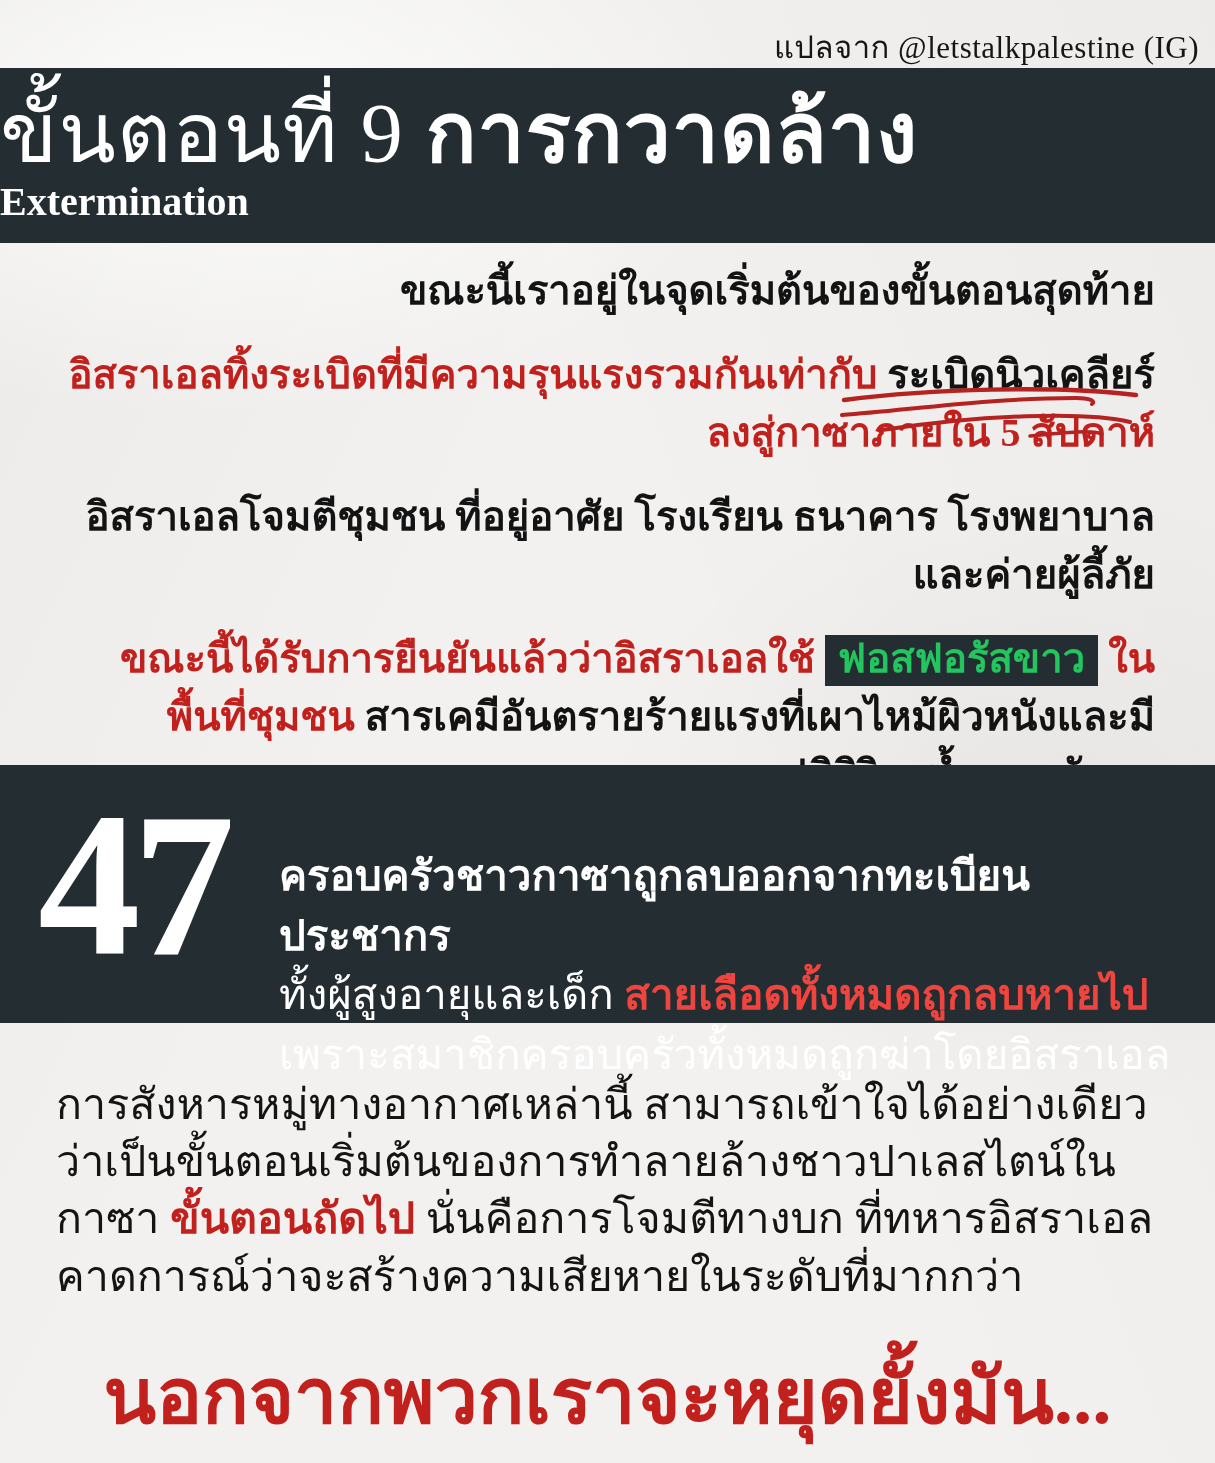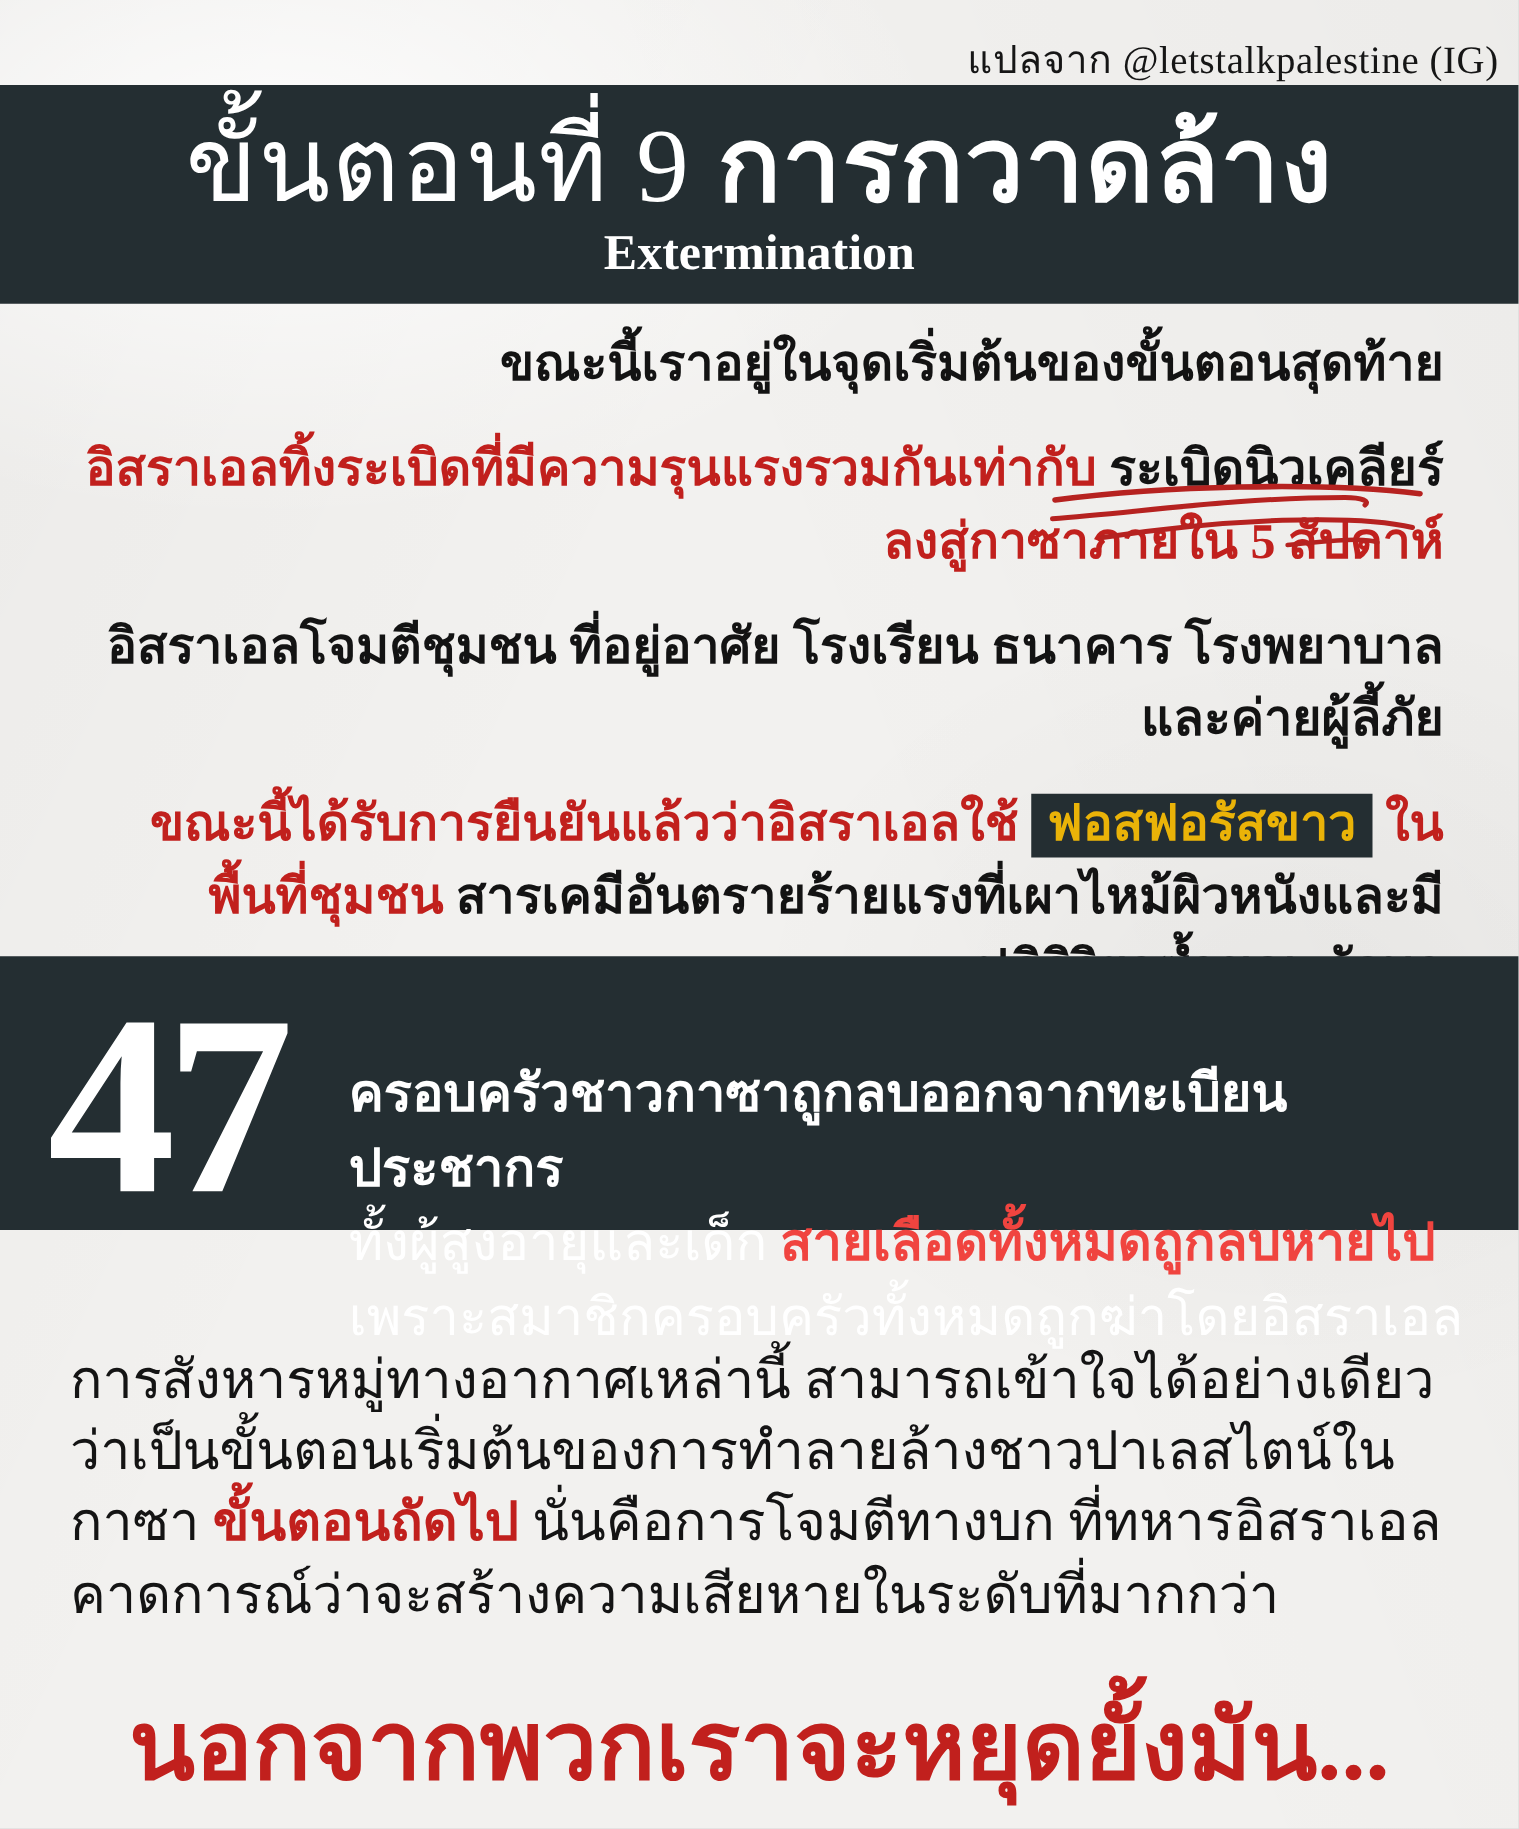--- a/index.html
+++ b/index.html
@@ -16,39 +16,39 @@
       linear-gradient(250deg, rgba(0,0,0,.025) 0%, rgba(255,255,255,0) 45%),
       #f2f1ef;
     color:#111;
   }
   .credit{
     position:absolute;top:22px;right:16px;
     font-size:31px;letter-spacing:.5px;color:#161616;
   }
   .header-band{
     position:absolute;top:68px;left:0;width:100%;height:175px;
-    background:#242e32;color:#ffffff;text-align:center;
+    background:#242e32;color:#ffffff;text-align:left;
     display:flex;flex-direction:column;justify-content:center;
   }
   .title{margin:0;font-size:84px;font-weight:400;line-height:1.15;letter-spacing:1px;}
   .title .bold{font-weight:700;}
   .subtitle{font-size:40px;font-weight:700;margin-top:-4px;}
   .body1{
     position:absolute;top:243px;left:0;width:100%;
     padding:19px 60px 0;box-sizing:border-box;text-align:right;
   }
   .p{font-size:40px;font-weight:700;line-height:1.45;margin:0 0 26px;color:#131313;}
   .red{color:#c1201d;margin-top:14px;}
   .hl{
-    background:#242e32;color:#eab308;
+    background:#242e32;color:#22c55e;
     padding:1px 13px 5px;
   }
   .scribble{position:absolute;left:840px;top:382px;width:300px;height:64px;}
   .stat-band{
-    position:absolute;top:765px;left:0;width:100%;height:219px;
+    position:absolute;top:765px;left:0;width:100%;height:258px;
     background:#242e32;color:#ffffff;
     display:flex;align-items:flex-start;
   }
   .stat-number{
     font-size:205px;font-weight:700;line-height:.93;
     padding:25px 0 0 38px;letter-spacing:-8px;
   }
   .stat-text{padding:34px 20px 0 52px;font-size:42px;line-height:1.42;margin-top:48px;}
   .stat-line.bold{font-weight:700;}
   .stat-red{color:#f0443f;font-weight:700;}

